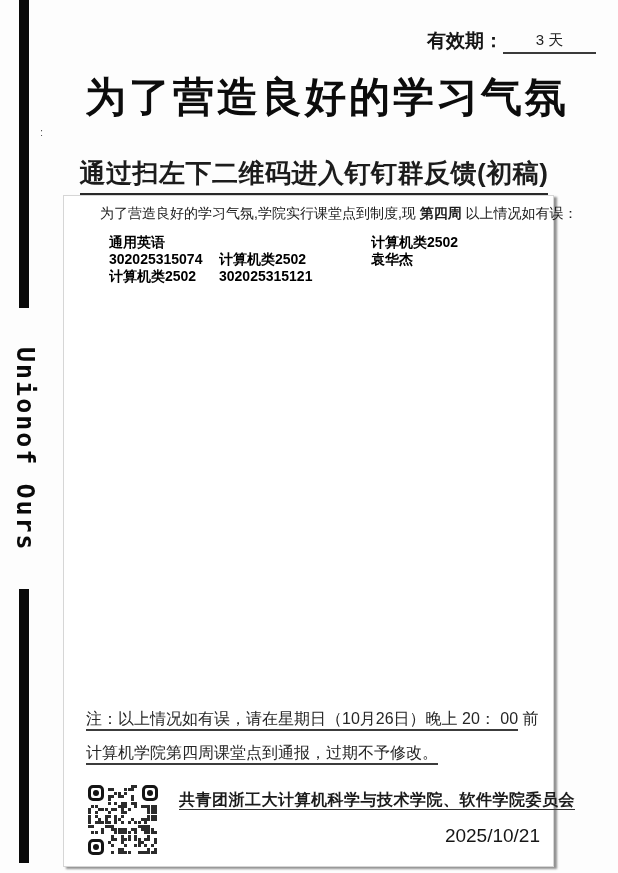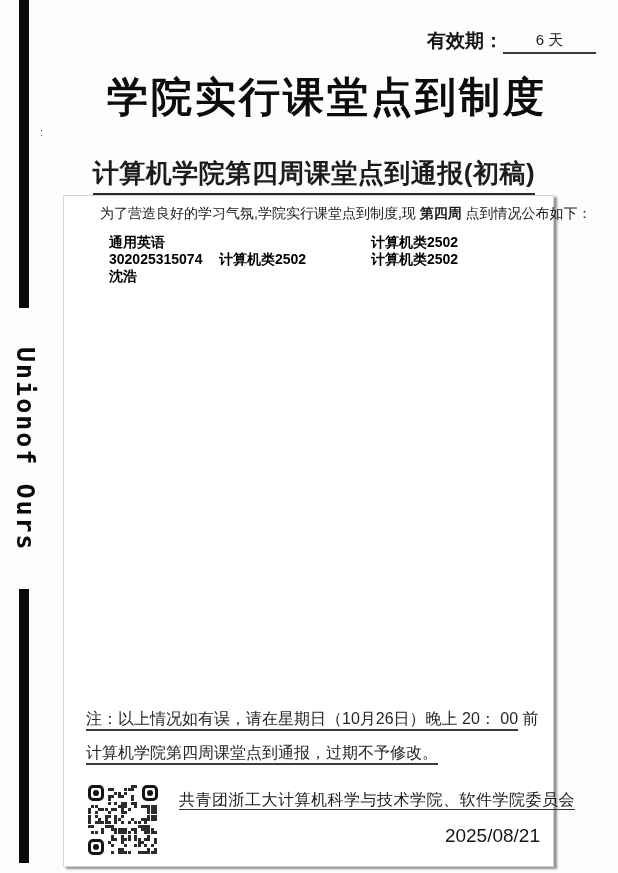--- a/index.html
+++ b/index.html
@@ -70,61 +70,62 @@
   .qm{position:absolute;width:3px;height:3px;background:#2b2b2b;}
   .qf{position:absolute;width:10px;height:10px;border:3px solid #141414;border-radius:5px;}
   .qf::after{
     content:"";position:absolute;left:2px;top:2px;width:6px;height:6px;
     background:#141414;border-radius:50%;
   }
   .qf.tl{left:0;top:0;} .qf.tr{right:0;top:0;} .qf.bl{left:0;bottom:0;}
 
   .committee{position:absolute;left:115px;top:594px;white-space:nowrap;}
   .committee span{
-    font-size:16px;font-weight:400;color:#1b1b1b;
+    font-size:16px;font-weight:700;color:#1b1b1b;
     border-bottom:1.5px solid #333;padding-bottom:1px;letter-spacing:0.5px;
   }
   .doc-date{position:absolute;right:13px;top:629px;font-size:19px;color:#161616;}
 </style>
 </head>
 <body>
 
 <div class="left-bar top"></div>
 <div class="side-text-wrap">
   <span class="side-text">Unionof Ours</span>
 </div>
 <div class="left-bar bottom"></div>
 <div class="margin-mark">:</div>
 
 <div class="validity">
-  <span class="lbl">有效期：</span><span class="slot">6 天</span>
+  <span class="lbl">有效期：</span><span class="slot">3 天</span>
 </div>
 
-<div class="page-title">学院实行课堂点到制度</div>
+<div class="page-title">为了营造良好的学习气氛</div>
 <div class="page-subtitle">
-  <span>计算机学院第四周课堂点到通报(初稿)</span>
+  <span>通过扫左下二维码进入钉钉群反馈(初稿)</span>
 </div>
 
 <div class="card">
 
   <div class="intro">
-    <span>为了营造良好的学习气氛,学院实行课堂点到制度,现 </span><b>第四周</b><span> 点到情况公布如下：</span>
+    <span>为了营造良好的学习气氛,学院实行课堂点到制度,现 </span><b>第四周</b><span> 以上情况如有误：</span>
   </div>
 
   <div class="att-table">
     <span>通用英语</span>
     <span></span>
 
     <span>计算机类2502</span>
     <span>302025315074</span>
 
     <span>计算机类2502</span>
+    <span>袁华杰</span>
 
     <span>计算机类2502</span>
-    <span>沈浩</span>
+    <span>302025315121</span>
   </div>
 
   <div class="note">
     <div class="line"><span class="u">注：以上情况如有误，请在星期日（10月26日）晚上 20： 00</span><span> 前</span></div>
     <div class="line"><span class="u">计算机学院第四周课堂点到通报，过期不予修改。</span></div>
   </div>
 
   <div class="qr">
     <div class="qf tl"></div>
     <div class="qf tr"></div>
@@ -288,14 +289,14 @@
       <div class="qm" style="left: 56.1px; top: 66px;"></div>
       <div class="qm" style="left: 59.4px; top: 66px;"></div>
       <div class="qm" style="left: 62.7px; top: 66px;"></div>
       <div class="qm" style="left: 66px; top: 66px;"></div>
     </div>
 
   <div class="committee">
     <span>共青团浙工大计算机科学与技术学院、软件学院委员会</span>
   </div>
 
-  <div class="doc-date">2025/08/21</div>
+  <div class="doc-date">2025/10/21</div>
 </div>
 
 </body></html>

